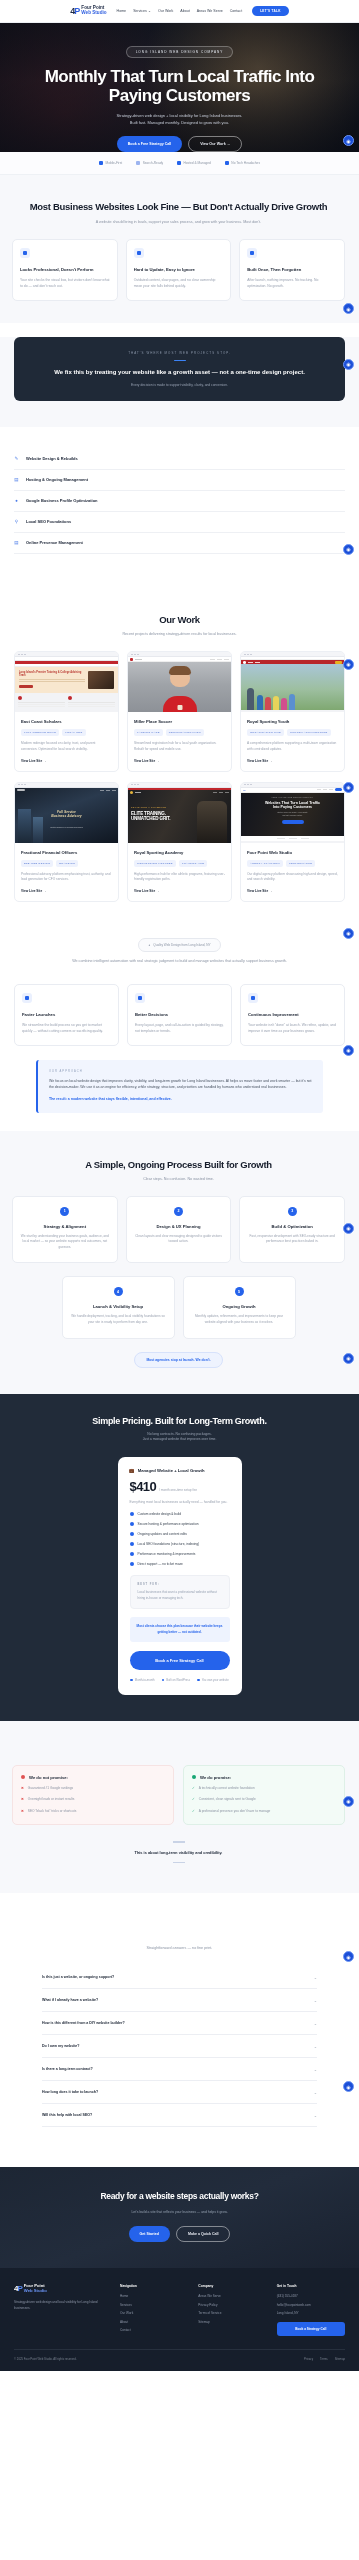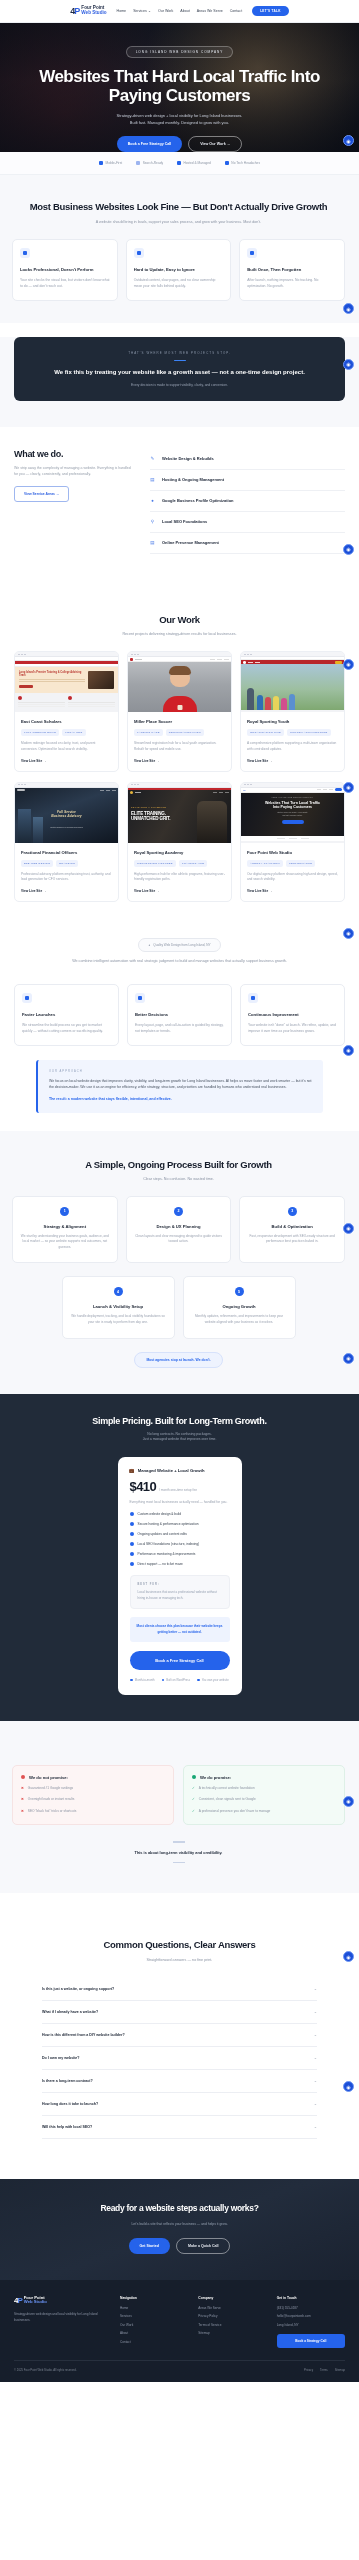--- a/index.html
+++ b/index.html
@@ -265,21 +265,21 @@
     <a>Our Work</a>
     <a>About</a>
     <a>Areas We Serve</a>
     <a>Contact</a>
   </nav>
   <div class="nav-cta">LET'S TALK</div>
 </header>
 
 <section class="hero">
   <div class="hero-pill">LONG ISLAND WEB DESIGN COMPANY</div>
-  <h1>Websites That Hard Local Traffic Into Paying Customers</h1>
+  <h1>Monthly That Turn Local Traffic Into Paying Customers</h1>
   <div class="hero-sub">
     <div>Strategy-driven web design + local visibility for Long Island businesses.</div>
     <div>Built fast. Managed monthly. Designed to grow with you.</div>
   </div>
   <div class="hero-btns">
     <button class="btn-primary">Book a Free Strategy Call</button>
     <button class="btn-ghost">View Our Work →</button>
   </div>
 
   <div class="a11y" style="top:112px">◉</div>
@@ -338,25 +338,20 @@
     <div class="kicker">THAT'S WHERE MOST WEB PROJECTS STOP.</div>
     <div class="rule"></div>
     <h3>We fix this by treating your website like a growth asset — not a one-time design project.</h3>
     <p>Every decision is made to support visibility, clarity, and conversion.</p>
   </div>
   <div class="a11y" style="top:22px">◉</div>
 </section>
 
 <section style="position:relative">
   <div class="wwd">
-    <div class="wwd-left">
-      <h2>What we do.</h2>
-      <p>We strip away the complexity of managing a website. Everything is handled for you — clearly, consistently, and professionally.</p>
-      <div class="wwd-btn">View Service Areas →</div>
-    </div>
     <div class="svc">
       <div class="svc-row">
           <span class="svc-ico">✎</span>
           <span class="lbl">Website Design &amp; Rebuilds</span>
         </div>
       <div class="svc-row">
           <span class="svc-ico">▤</span>
           <span class="lbl">Hosting &amp; Ongoing Management</span>
         </div>
       <div class="svc-row">
@@ -801,21 +796,20 @@
   </div>
   <div class="closing">
     <div class="hr"></div>
     <p>This is about long-term visibility and credibility.</p>
     <div class="hr2"></div>
   </div>
   <div class="a11y" style="top:75px">◉</div>
 </section>
 
 <section class="sec" style="padding-top:46px;padding-bottom:40px;position:relative">
-  <h2 class="sec-title">Common Questions, Clear Answers</h2>
   <p class="sec-sub" style="max-width:200px">Straightforward answers — no fine print.</p>
   <div class="faq">
     <div class="faq-row">
         <span class="q">Is this just a website, or ongoing support?</span>
         <span class="chev">⌄</span>
       </div>
     <div class="faq-row">
         <span class="q">What if I already have a website?</span>
         <span class="chev">⌄</span>
       </div>

